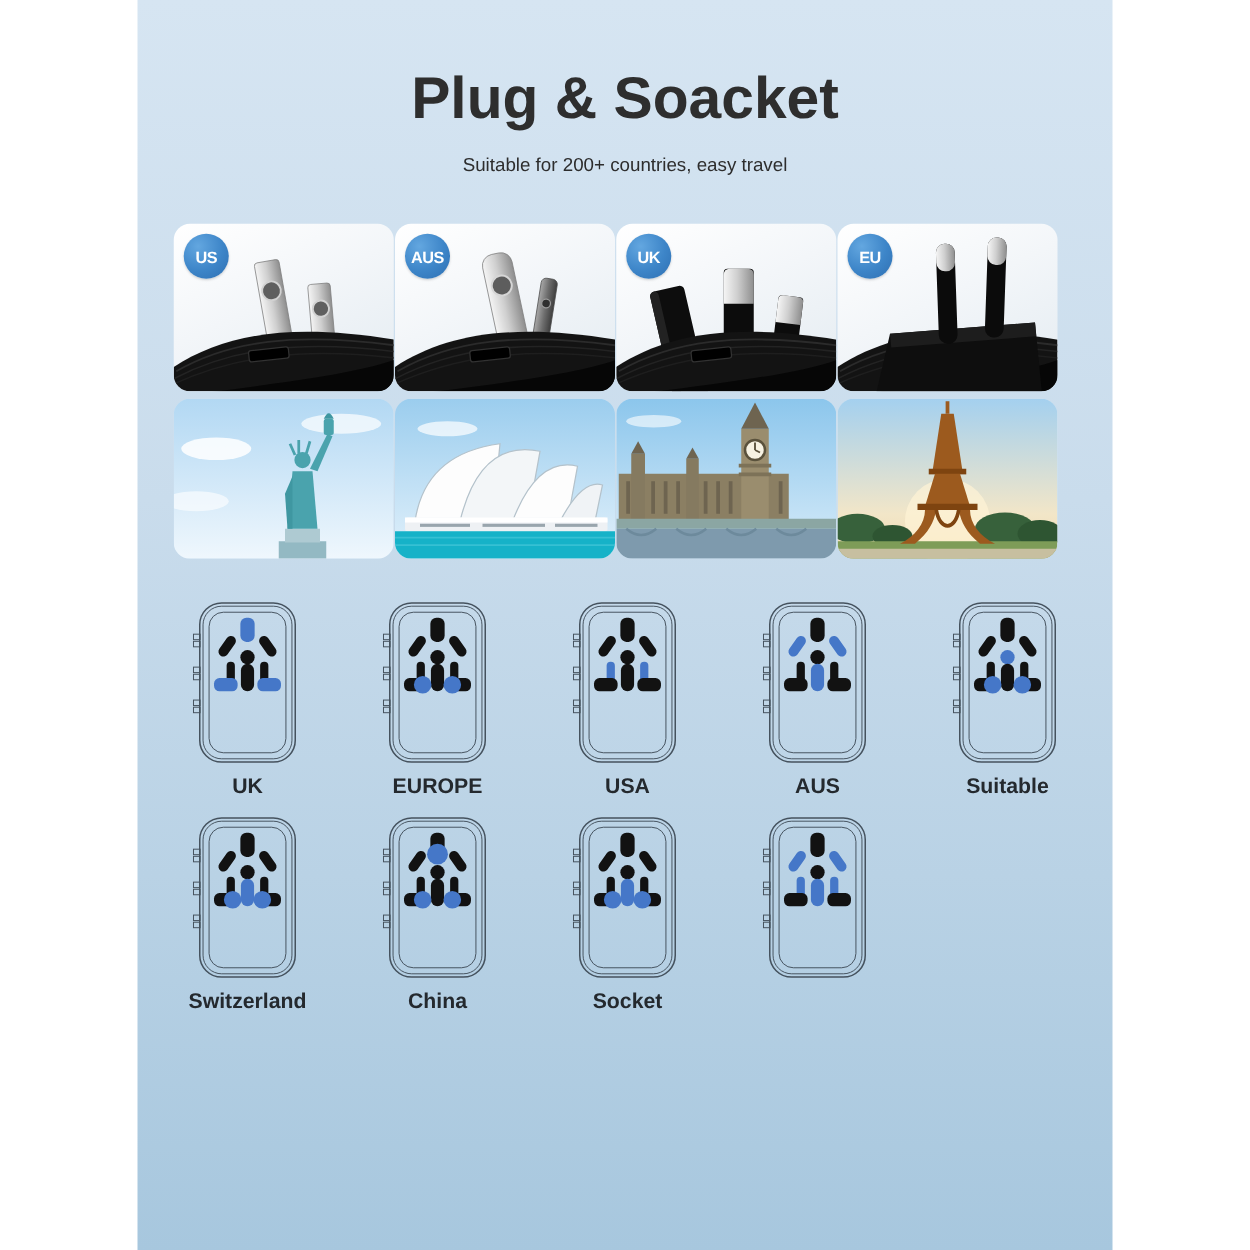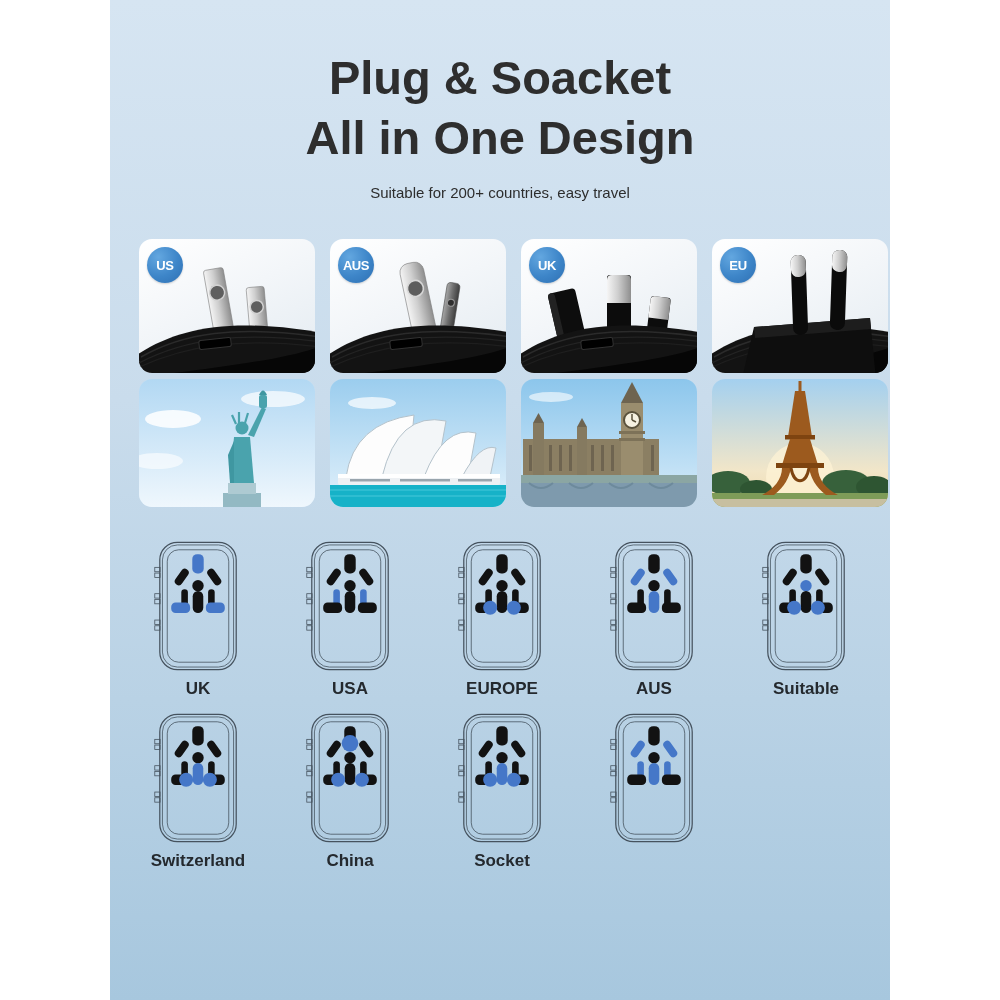--- a/index.html
+++ b/index.html
@@ -13,21 +13,21 @@
   }
   .header{padding-top:48px;text-align:center;}
   .title{
     font-size:47px;font-weight:bold;color:#2e2e2e;line-height:60px;margin:0;
     letter-spacing:0px;
   }
   .subtitle{margin-top:16px;font-size:15px;color:#2d2d2d;}
   
   .plug-grid{
     width:722px;margin:38px auto 0;
-    display:grid;grid-template-columns:repeat(4,176px);column-gap:15px;
+    display:grid;grid-template-columns:repeat(4,176px);column-gap:1px;
   }
   .plug-col{display:flex;flex-direction:column;row-gap:6px;}
   .plug-card{
     position:relative;width:176px;height:134px;border-radius:13px;overflow:hidden;
     background:linear-gradient(155deg,#ffffff 0%,#f3f6f9 45%,#e3ebf1 100%);
   }
   .badge{
     position:absolute;top:8px;left:8px;z-index:2;
     width:36px;height:36px;border-radius:50%;
     display:flex;align-items:center;justify-content:center;
@@ -50,21 +50,21 @@
     margin-top:7px;text-align:center;
     font-size:17px;font-weight:bold;color:#24292e;line-height:21px;
   }
 </style>
 </head>
 <body>
 
 <div class="canvas">
 
   <div class="header">
-    <h1 class="title"><span>Plug &amp; Soacket</span><br><span>All in One Design</span></h1>
+    <h1 class="title"><span>Plug &amp; Soacket</span><br></h1>
     <div class="subtitle">Suitable for 200+ countries, easy travel</div>
   </div>
 
   <div class="plug-grid" id="plug-grid">
   <div class="plug-col">
     <div class="plug-card">
       <span class="badge">US</span>
       <span class="plug-art"><svg width="176" height="134" viewBox="0 0 176 134" xmlns="http://www.w3.org/2000/svg">
               <defs>
   <linearGradient id="gsp0" x1="0" y1="0" x2="1" y2="0">
@@ -363,20 +363,49 @@
     <rect x="0.8" y="30" width="6" height="5" fill="none" stroke="#45525e" stroke-width="0.9"></rect>
              <rect x="0.8" y="36.5" width="6" height="5" fill="none" stroke="#45525e" stroke-width="0.9"></rect>
             <rect x="0.8" y="60" width="6" height="5" fill="none" stroke="#45525e" stroke-width="0.9"></rect>
              <rect x="0.8" y="66.5" width="6" height="5" fill="none" stroke="#45525e" stroke-width="0.9"></rect>
             <rect x="0.8" y="90" width="6" height="5" fill="none" stroke="#45525e" stroke-width="0.9"></rect>
              <rect x="0.8" y="96.5" width="6" height="5" fill="none" stroke="#45525e" stroke-width="0.9"></rect>
     <rect x="43.5" y="15" width="13" height="22" rx="5.5" fill="#121212"></rect>
     <rect x="27" y="30.5" width="9" height="21" rx="4.5" fill="#121212" transform="rotate(35 31.5 41)"></rect>
     <rect x="64" y="30.5" width="9" height="21" rx="4.5" fill="#121212" transform="rotate(-35 68.5 41)"></rect>
     <circle cx="50" cy="51" r="6.5" fill="#121212"></circle>
+    <rect x="31" y="55" width="7.5" height="19" rx="3.7" fill="#121212"></rect>
+    <rect x="61.5" y="55" width="7.5" height="19" rx="3.7" fill="#121212"></rect>
+    <rect x="44" y="57" width="12" height="25" rx="6" fill="#121212"></rect>
+    <rect x="19.5" y="70" width="21.5" height="12" rx="5" fill="#121212"></rect>
+    <rect x="59" y="70" width="21.5" height="12" rx="5" fill="#121212"></rect>
+
+    <circle cx="36.5" cy="76" r="8" fill="#4577c8"></circle>
+    <circle cx="63.5" cy="76" r="8" fill="#4577c8"></circle>
+  </svg></span>
+    <div class="socket-label">
+          <div>EUROPE</div>
+        </div>
+  </div>
+
+  <div class="socket-fig">
+    <span class="socket-art"><svg width="88" height="130" viewBox="0 0 100 148" xmlns="http://www.w3.org/2000/svg">
+    <rect x="6.5" y="1.5" width="87" height="145" rx="20" fill="none" stroke="#45525e" stroke-width="1.4"></rect>
+    <rect x="9.5" y="4.5" width="81" height="139" rx="17" fill="none" stroke="#45525e" stroke-width="0.9"></rect>
+    <rect x="15" y="10" width="70" height="128" rx="13" fill="none" stroke="#45525e" stroke-width="0.9"></rect>
+    <rect x="0.8" y="30" width="6" height="5" fill="none" stroke="#45525e" stroke-width="0.9"></rect>
+             <rect x="0.8" y="36.5" width="6" height="5" fill="none" stroke="#45525e" stroke-width="0.9"></rect>
+            <rect x="0.8" y="60" width="6" height="5" fill="none" stroke="#45525e" stroke-width="0.9"></rect>
+             <rect x="0.8" y="66.5" width="6" height="5" fill="none" stroke="#45525e" stroke-width="0.9"></rect>
+            <rect x="0.8" y="90" width="6" height="5" fill="none" stroke="#45525e" stroke-width="0.9"></rect>
+             <rect x="0.8" y="96.5" width="6" height="5" fill="none" stroke="#45525e" stroke-width="0.9"></rect>
+    <rect x="43.5" y="15" width="13" height="22" rx="5.5" fill="#121212"></rect>
+    <rect x="27" y="30.5" width="9" height="21" rx="4.5" fill="#121212" transform="rotate(35 31.5 41)"></rect>
+    <rect x="64" y="30.5" width="9" height="21" rx="4.5" fill="#121212" transform="rotate(-35 68.5 41)"></rect>
+    <circle cx="50" cy="51" r="6.5" fill="#121212"></circle>
     <rect x="31" y="55" width="7.5" height="19" rx="3.7" fill="#4577c8"></rect>
     <rect x="61.5" y="55" width="7.5" height="19" rx="3.7" fill="#4577c8"></rect>
     <rect x="44" y="57" width="12" height="25" rx="6" fill="#121212"></rect>
     <rect x="19.5" y="70" width="21.5" height="12" rx="5" fill="#121212"></rect>
     <rect x="59" y="70" width="21.5" height="12" rx="5" fill="#121212"></rect>
 
   </svg></span>
     <div class="socket-label">
           <div>USA</div>
         </div>
@@ -387,49 +416,20 @@
     <rect x="6.5" y="1.5" width="87" height="145" rx="20" fill="none" stroke="#45525e" stroke-width="1.4"></rect>
     <rect x="9.5" y="4.5" width="81" height="139" rx="17" fill="none" stroke="#45525e" stroke-width="0.9"></rect>
     <rect x="15" y="10" width="70" height="128" rx="13" fill="none" stroke="#45525e" stroke-width="0.9"></rect>
     <rect x="0.8" y="30" width="6" height="5" fill="none" stroke="#45525e" stroke-width="0.9"></rect>
              <rect x="0.8" y="36.5" width="6" height="5" fill="none" stroke="#45525e" stroke-width="0.9"></rect>
             <rect x="0.8" y="60" width="6" height="5" fill="none" stroke="#45525e" stroke-width="0.9"></rect>
              <rect x="0.8" y="66.5" width="6" height="5" fill="none" stroke="#45525e" stroke-width="0.9"></rect>
             <rect x="0.8" y="90" width="6" height="5" fill="none" stroke="#45525e" stroke-width="0.9"></rect>
              <rect x="0.8" y="96.5" width="6" height="5" fill="none" stroke="#45525e" stroke-width="0.9"></rect>
     <rect x="43.5" y="15" width="13" height="22" rx="5.5" fill="#121212"></rect>
-    <rect x="27" y="30.5" width="9" height="21" rx="4.5" fill="#121212" transform="rotate(35 31.5 41)"></rect>
-    <rect x="64" y="30.5" width="9" height="21" rx="4.5" fill="#121212" transform="rotate(-35 68.5 41)"></rect>
-    <circle cx="50" cy="51" r="6.5" fill="#121212"></circle>
-    <rect x="31" y="55" width="7.5" height="19" rx="3.7" fill="#121212"></rect>
-    <rect x="61.5" y="55" width="7.5" height="19" rx="3.7" fill="#121212"></rect>
-    <rect x="44" y="57" width="12" height="25" rx="6" fill="#121212"></rect>
-    <rect x="19.5" y="70" width="21.5" height="12" rx="5" fill="#121212"></rect>
-    <rect x="59" y="70" width="21.5" height="12" rx="5" fill="#121212"></rect>
-
-    <circle cx="36.5" cy="76" r="8" fill="#4577c8"></circle>
-    <circle cx="63.5" cy="76" r="8" fill="#4577c8"></circle>
-  </svg></span>
-    <div class="socket-label">
-          <div>EUROPE</div>
-        </div>
-  </div>
-
-  <div class="socket-fig">
-    <span class="socket-art"><svg width="88" height="130" viewBox="0 0 100 148" xmlns="http://www.w3.org/2000/svg">
-    <rect x="6.5" y="1.5" width="87" height="145" rx="20" fill="none" stroke="#45525e" stroke-width="1.4"></rect>
-    <rect x="9.5" y="4.5" width="81" height="139" rx="17" fill="none" stroke="#45525e" stroke-width="0.9"></rect>
-    <rect x="15" y="10" width="70" height="128" rx="13" fill="none" stroke="#45525e" stroke-width="0.9"></rect>
-    <rect x="0.8" y="30" width="6" height="5" fill="none" stroke="#45525e" stroke-width="0.9"></rect>
-             <rect x="0.8" y="36.5" width="6" height="5" fill="none" stroke="#45525e" stroke-width="0.9"></rect>
-            <rect x="0.8" y="60" width="6" height="5" fill="none" stroke="#45525e" stroke-width="0.9"></rect>
-             <rect x="0.8" y="66.5" width="6" height="5" fill="none" stroke="#45525e" stroke-width="0.9"></rect>
-            <rect x="0.8" y="90" width="6" height="5" fill="none" stroke="#45525e" stroke-width="0.9"></rect>
-             <rect x="0.8" y="96.5" width="6" height="5" fill="none" stroke="#45525e" stroke-width="0.9"></rect>
-    <rect x="43.5" y="15" width="13" height="22" rx="5.5" fill="#121212"></rect>
     <rect x="27" y="30.5" width="9" height="21" rx="4.5" fill="#4577c8" transform="rotate(35 31.5 41)"></rect>
     <rect x="64" y="30.5" width="9" height="21" rx="4.5" fill="#4577c8" transform="rotate(-35 68.5 41)"></rect>
     <circle cx="50" cy="51" r="6.5" fill="#121212"></circle>
     <rect x="31" y="55" width="7.5" height="19" rx="3.7" fill="#121212"></rect>
     <rect x="61.5" y="55" width="7.5" height="19" rx="3.7" fill="#121212"></rect>
     <rect x="44" y="57" width="12" height="25" rx="6" fill="#4577c8"></rect>
     <rect x="19.5" y="70" width="21.5" height="12" rx="5" fill="#121212"></rect>
     <rect x="59" y="70" width="21.5" height="12" rx="5" fill="#121212"></rect>
 
   </svg></span>

